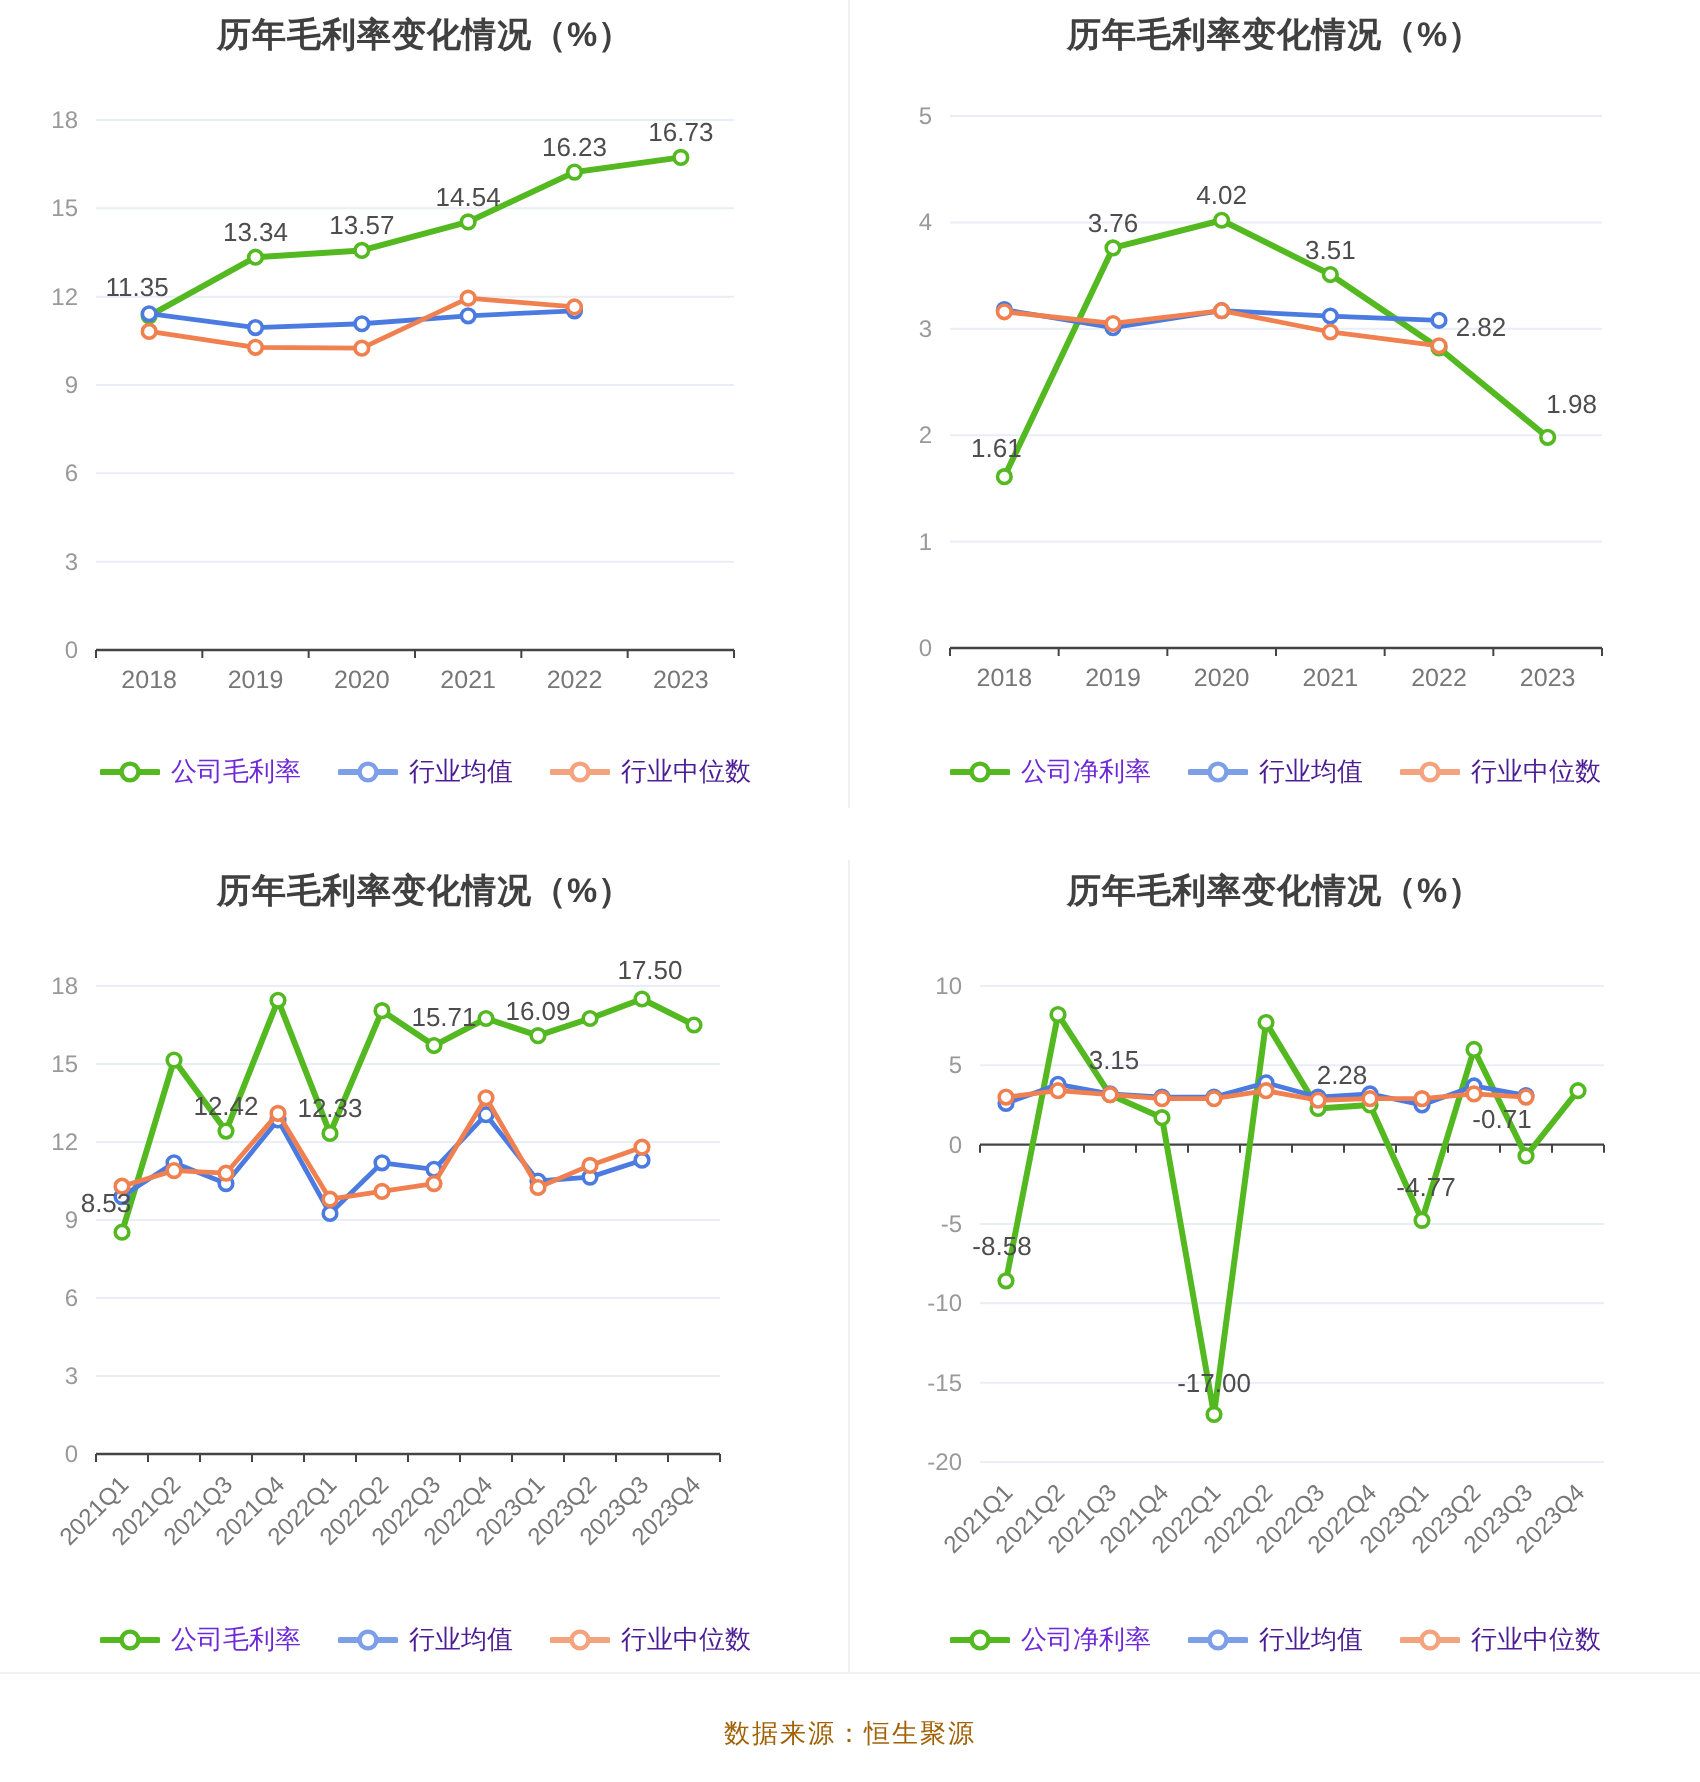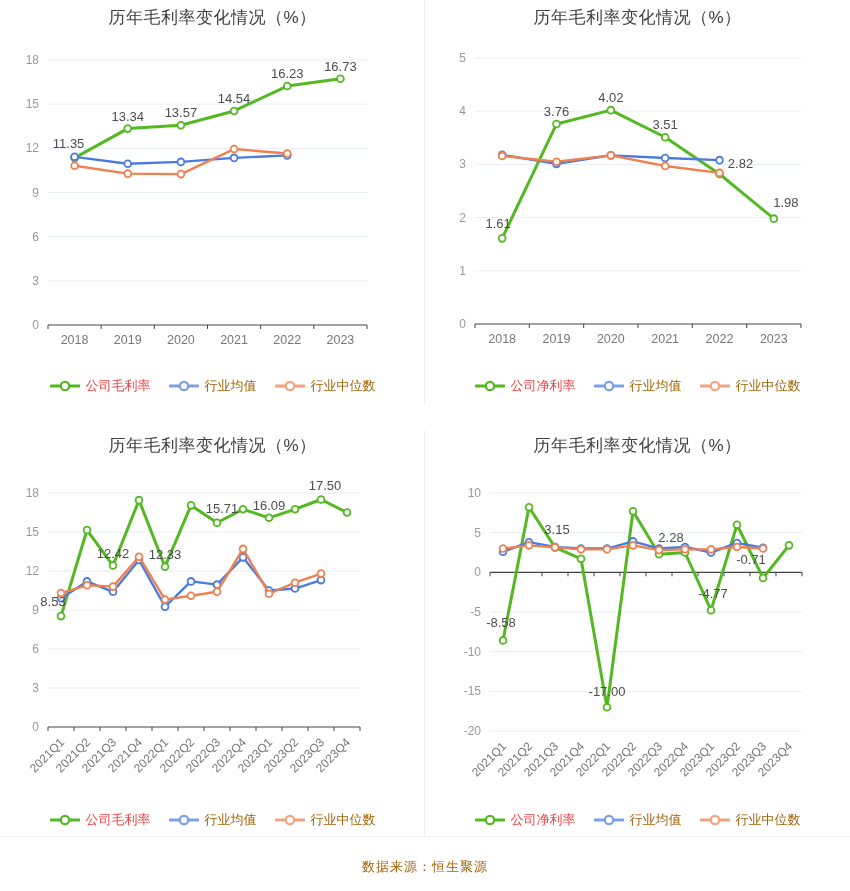--- a/index.html
+++ b/index.html
@@ -1,30 +1,30 @@
 <!DOCTYPE html>
 <html><head>
 <meta charset="utf-8">
 <style>
   html,body{margin:0;padding:0;background:#fff;}
   body{font-family:"Liberation Sans","DejaVu Sans",sans-serif;}
   #app{position:relative;width:850px;height:891px;background:#fff;overflow:hidden;}
   .charts{display:grid;grid-template-columns:425px 425px;grid-template-rows:418px 427px;}
   .cell{position:relative;}
-  .chart-title{text-align:center;font-size:17px;font-weight:normal;color:#404040;letter-spacing:.5px;}
+  .chart-title{text-align:center;font-size:17px;font-weight:bold;color:#404040;letter-spacing:.5px;}
   .row1 .chart-title{padding-top:6px;height:22px;}
   .row2 .chart-title{padding-top:16px;height:22px;}
   svg.plot{display:block;}
   svg text{font-family:"Liberation Sans","DejaVu Sans",sans-serif;}
   .legend{display:flex;justify-content:center;align-items:center;gap:18px;height:20px;}
   .row1 .legend{margin-top:26px;}
   .row2 .legend{margin-top:22px;}
   .lg-item{display:inline-flex;align-items:center;gap:6px;cursor:pointer;}
-  .lg-text{font-size:13px;color:#a16207;}
-  .lg-item.first .lg-text{color:#ef4444;}
+  .lg-text{font-size:13px;color:#4c1d95;}
+  .lg-item.first .lg-text{color:#6d28d9;}
   .lg-item.dim .lg-mark{opacity:.72;}
   .footer{text-align:center;font-size:13px;color:#a16207;margin-top:13px;letter-spacing:1px;}
   .vdiv{position:absolute;left:424px;width:1px;background:#f0f0f0;}
   .vdiv.top{top:0;height:404px;}
   .vdiv.bot{top:430px;height:406px;}
   .hline{position:absolute;left:0;top:836px;width:850px;height:1px;background:#f2f2f2;}
 </style>
 </head>
 <body>
 

